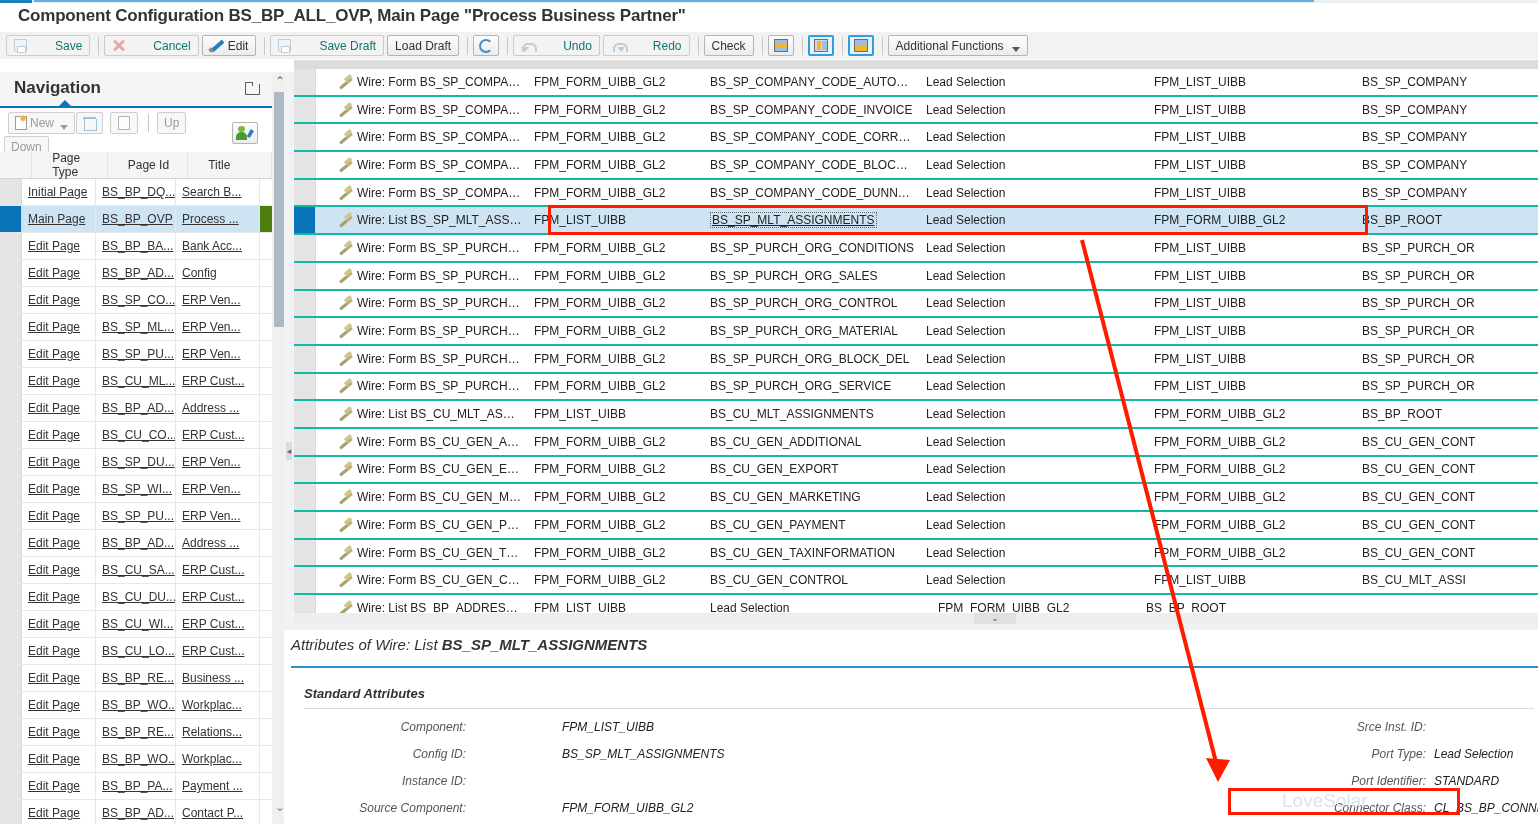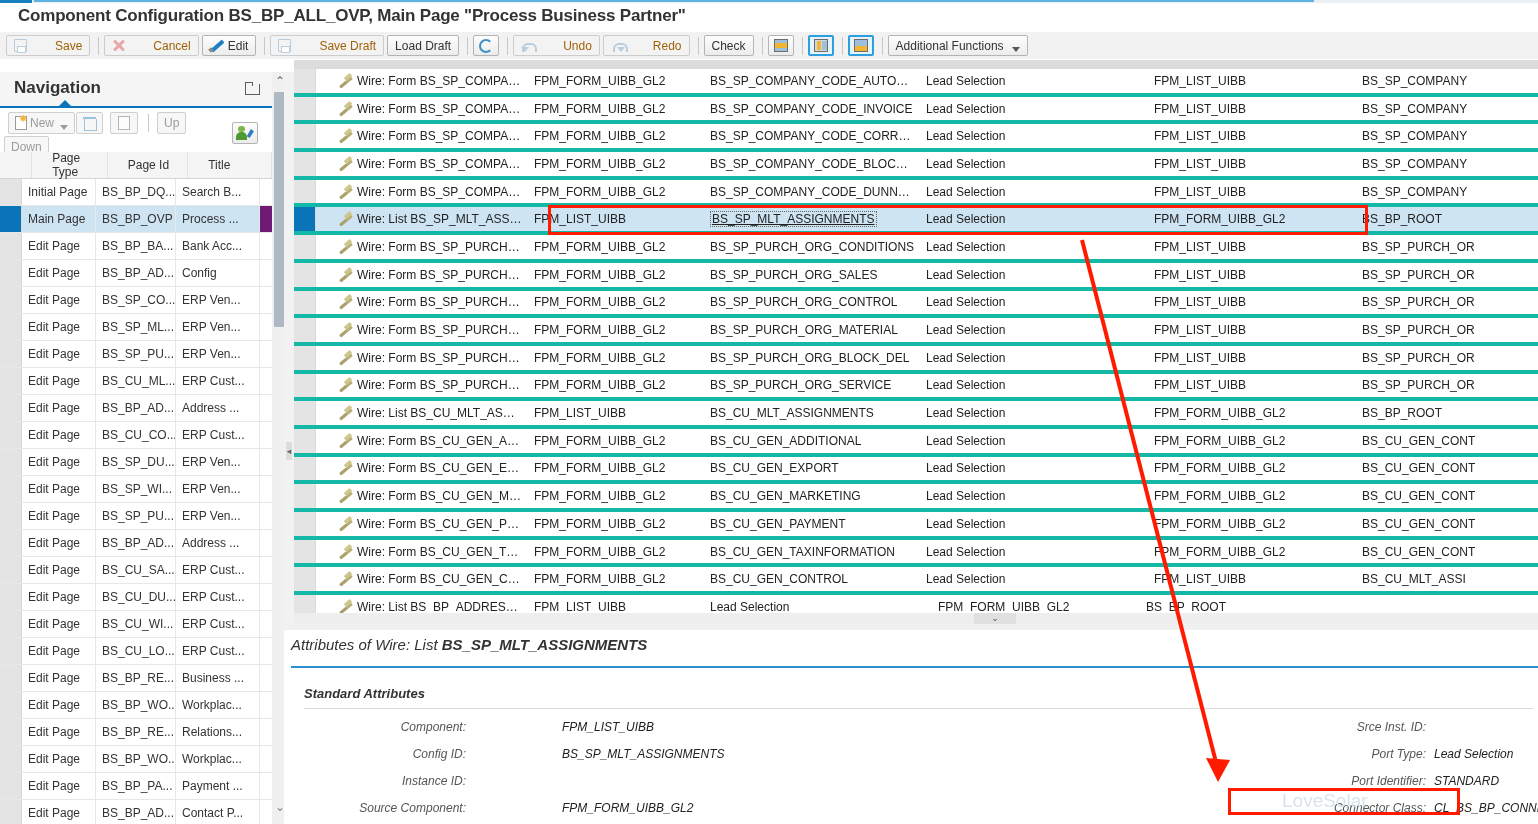--- a/index.html
+++ b/index.html
@@ -30,21 +30,21 @@
     position:absolute; left:0; top:32px; width:1538px; height:27px;
     background:#f2f2f2; display:flex; align-items:center; padding-left:6px;
   }
   .tbtn {
     display:inline-flex; align-items:center; gap:4px;
     height:21px; padding:0 7px; margin-right:3px;
     border:1px solid #b4b4b4; border-radius:2px;
     background: linear-gradient(to bottom,#fdfdfd 0%, #ececec 100%);
     font-size:12px; color:#333; white-space:nowrap; cursor:pointer;
   }
-  .tbtn.disabled { color:#a16207; border-color:#cccccc; background:#f3f3f3; cursor:default;gap:28px; }
+  .tbtn.disabled { color:#0f766e; border-color:#cccccc; background:#f3f3f3; cursor:default;gap:28px; }
   .tbtn.icon-only { padding:0 5px; }
   .tbtn.active-box { border:2px solid #2b9fe0; background:#e6f3fb; padding:0 4px; }
   .tsep { width:1px; height:18px; background:#c8c8c8; margin:0 5px; }
 
   
   .ico { display:inline-block; position:relative; }
   .ico-save { width:13px; height:13px; border:1.6px solid #7fa8cc; border-radius:1px; }
   .ico-save::after{ content:""; position:absolute; left:2px; top:6px; width:7px; height:5px; border:1.4px solid #7fa8cc; background:#fff;}
   .ico-save.dim { border-color:#b9cddd; }
   .ico-save.dim::after{ border-color:#b9cddd; }
@@ -108,42 +108,42 @@
 
   
   .nav-table { position:absolute; left:0; top:80px; width:272px; height:744px; }
   .nav-thead { display:flex; height:27px; background:#f5f5f5; border-bottom:1px solid #d4d4d4; }
   .nav-thead > div { display:flex; align-items:center; font-size:12px; color:#333; border-right:1px solid #e3e3e3; padding-left:6px;margin-left:14px; }
   .nc0 { width:22px; padding-left:0 !important; }
   .nc1 { width:74px; }
   .nc2 { width:80px; }
   .nc3 { width:84px; }
   .nav-rows { position:relative; width:272px; }
-  .nav-row { display:flex; height:27px; border-bottom:1px solid #e7e7e7; background:#fff; }
+  .nav-row { display:flex; height:27px; border-bottom:1px solid #e7e7e7; background:#fff;text-decoration:underline; }
   .nav-row > div { display:flex; align-items:center; font-size:12px; color:#333; border-right:1px solid #e7e7e7; padding-left:6px; overflow:hidden; white-space:nowrap; }
   .nav-row .nc0 { background:#e4e4e4; border-right:1px solid #d8d8d8; }
-  .nav-row.sel { background:#701a75; }
+  .nav-row.sel { background:#4d7c0f; }
   .nav-row.sel > div { background:#cfe4f3; }
   .nav-row.sel .nc0 { background:#0a74b9; }
 
   
   .nav-vsb { position:absolute; left:272px; top:72px; width:16px; height:752px; background:#f0f0f0; }
   .nav-vsb .up { position:absolute; left:0; top:0; width:16px; height:18px; color:#666; font-size:12px; text-align:center; line-height:18px; }
   .nav-vsb .dn { position:absolute; left:0; bottom:8px; width:16px; height:18px; color:#888; font-size:12px; text-align:center; line-height:18px; }
   .nav-vsb .thumb { position:absolute; left:2px; top:20px; width:12px; height:235px; background:#aeb9c4; border-radius:1px; }
 
   
   .vsplit { position:absolute; left:284px; top:72px; width:10px; height:552px; background:#f2f2f2; }
   .vsplit .handle { position:absolute; left:2px; top:370px; width:6px; height:18px; background:#dcdcdc; color:#666; font-size:9px; text-align:center; line-height:18px;}
 
   
   .content { position:absolute; left:294px; top:60px; width:1244px; height:564px; background:#fff; overflow:hidden; }
   .top-shade { position:absolute; left:0; top:0; width:1244px; height:9px; background:#dcdcdc; }
   .dt { position:absolute; left:0; top:9px; width:1244px; }
-  .dt-row { display:flex; height:27.7px; border-bottom:4px solid #14b8a6; background:#fff; }
+  .dt-row { display:flex; height:27.7px; border-bottom:2px solid #14b8a6; background:#fff; }
   .dt-row > div { display:flex; align-items:center; font-size:12px; color:#222; overflow:hidden; white-space:nowrap; }
   .dc-sel { width:22px; background:#e4e4e4; border-right:1px solid #d8d8d8; flex:0 0 22px; }
   .dc-ind { width:22px; flex:0 0 22px; }
   .dc-name { width:196px; flex:0 0 196px; gap:5px; }
   .dc-comp { width:176px; flex:0 0 176px; }
   .dc-cfg  { width:216px; flex:0 0 216px; }
   .dc-port { width:228px; flex:0 0 228px; }
   .dc-src  { width:208px; flex:0 0 208px; }
   .dc-srccfg { width:200px; flex:0 0 200px; }
   .dt-row.sel { background:#cfe4f3; }

